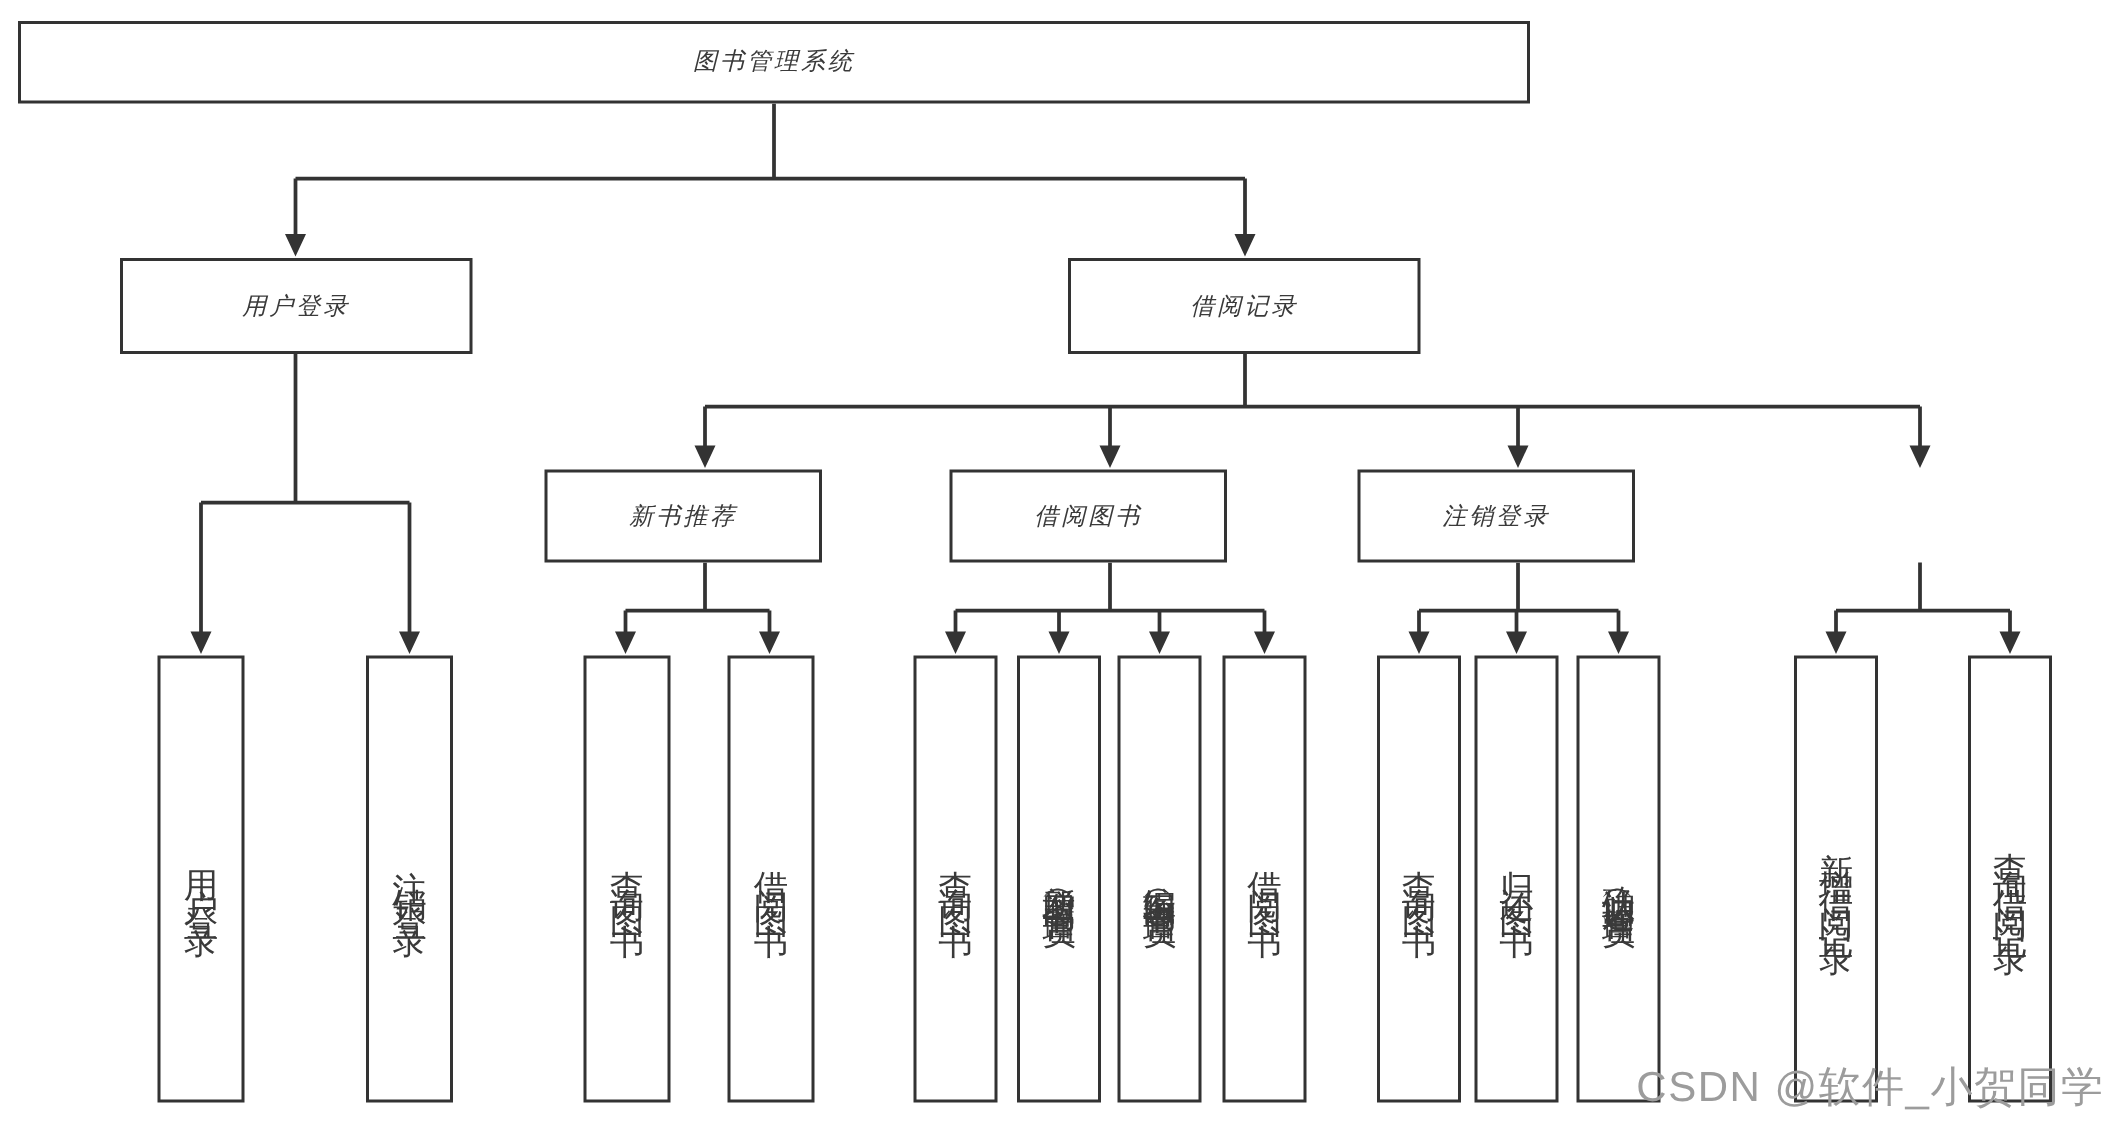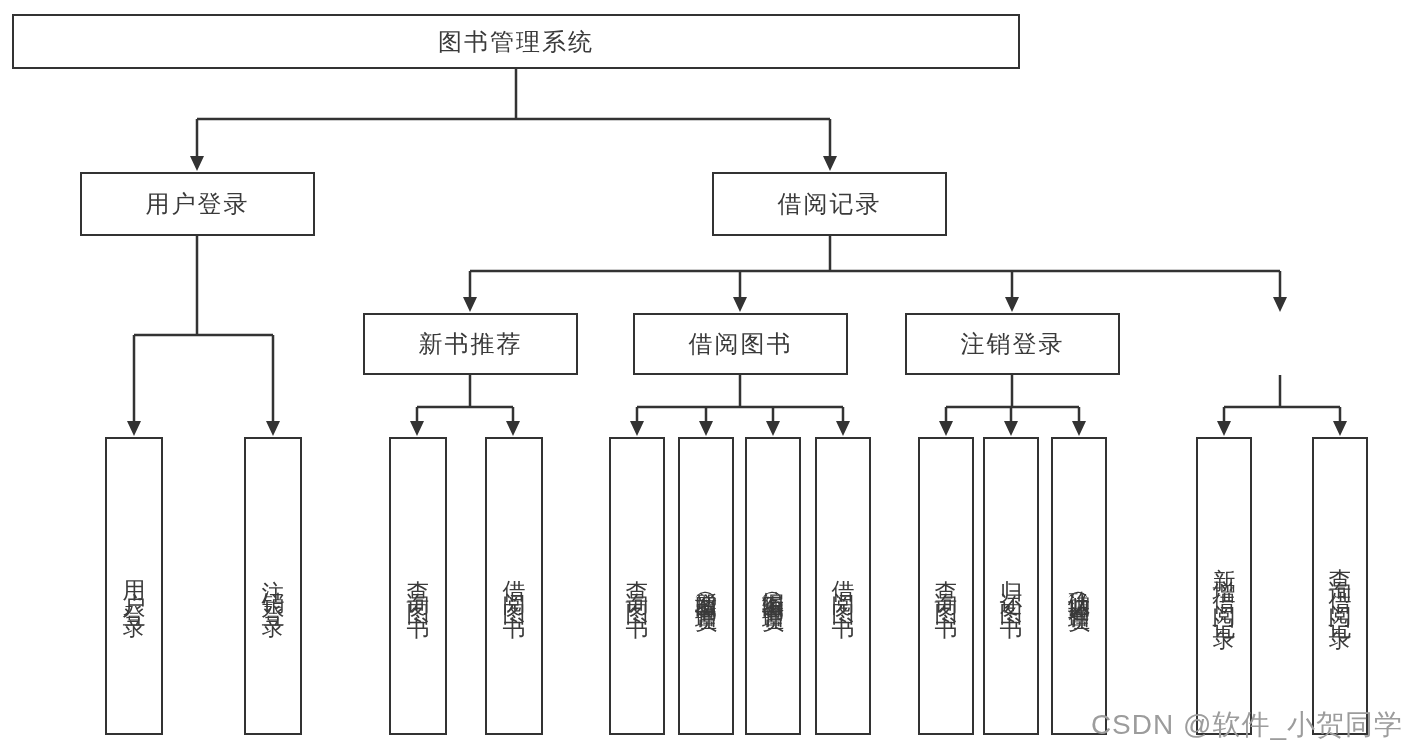--- a/index.html
+++ b/index.html
@@ -26,27 +26,28 @@
     position: absolute;
     box-sizing: border-box;
     border: 2.5px solid #333333;
     background: #ffffff;
     display: flex;
     align-items: center;
     justify-content: center;
     color: #3a3a3a;
   }
   .node.h-label {
-    font-size: 24px;
+    font-size: 16px;
     letter-spacing: 2px;
     white-space: nowrap;
+    font-style: italic;
   }
   .node.root-box   { left: 12px;  top: 14px;  width: 1008px; height: 55px; }
   .node.lvl2       { top: 172px;  height: 64px; width: 235px; }
-  .node.lvl3       { top: 313px;  height: 62px; width: 215px; text-align: right; }
+  .node.lvl3       { top: 313px;  height: 62px; width: 185px; text-align: right; }
   .node.leaf       { top: 437px;  height: 298px; width: 58px; }
 
   .leaf-label {
     writing-mode: vertical-rl;
     text-orientation: mixed;
     font-size: 23px;
     letter-spacing: 12px;
     line-height: 1;
     color: #3a3a3a;
     white-space: nowrap;

